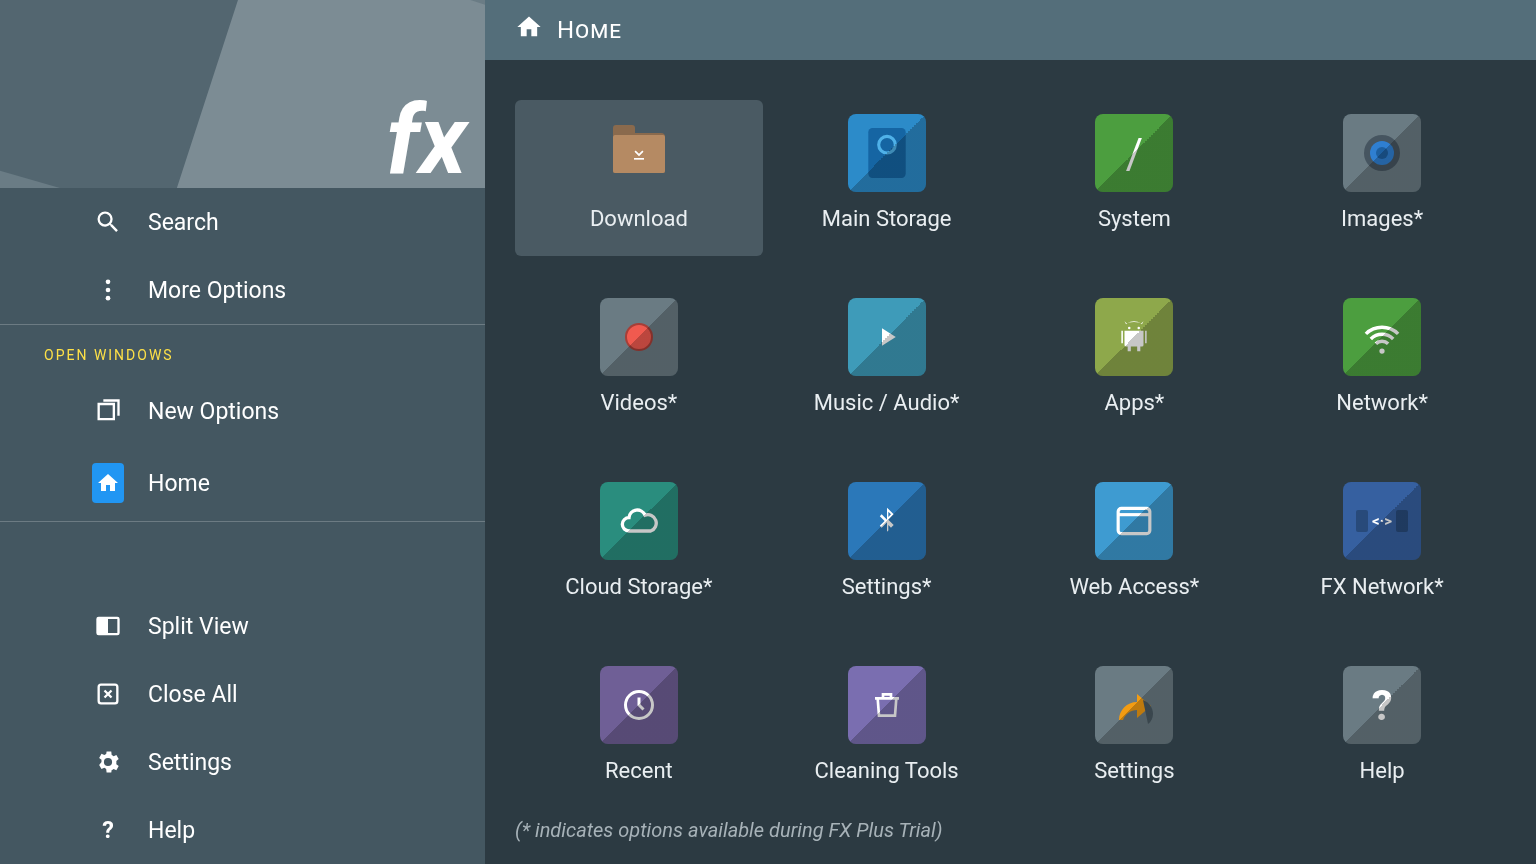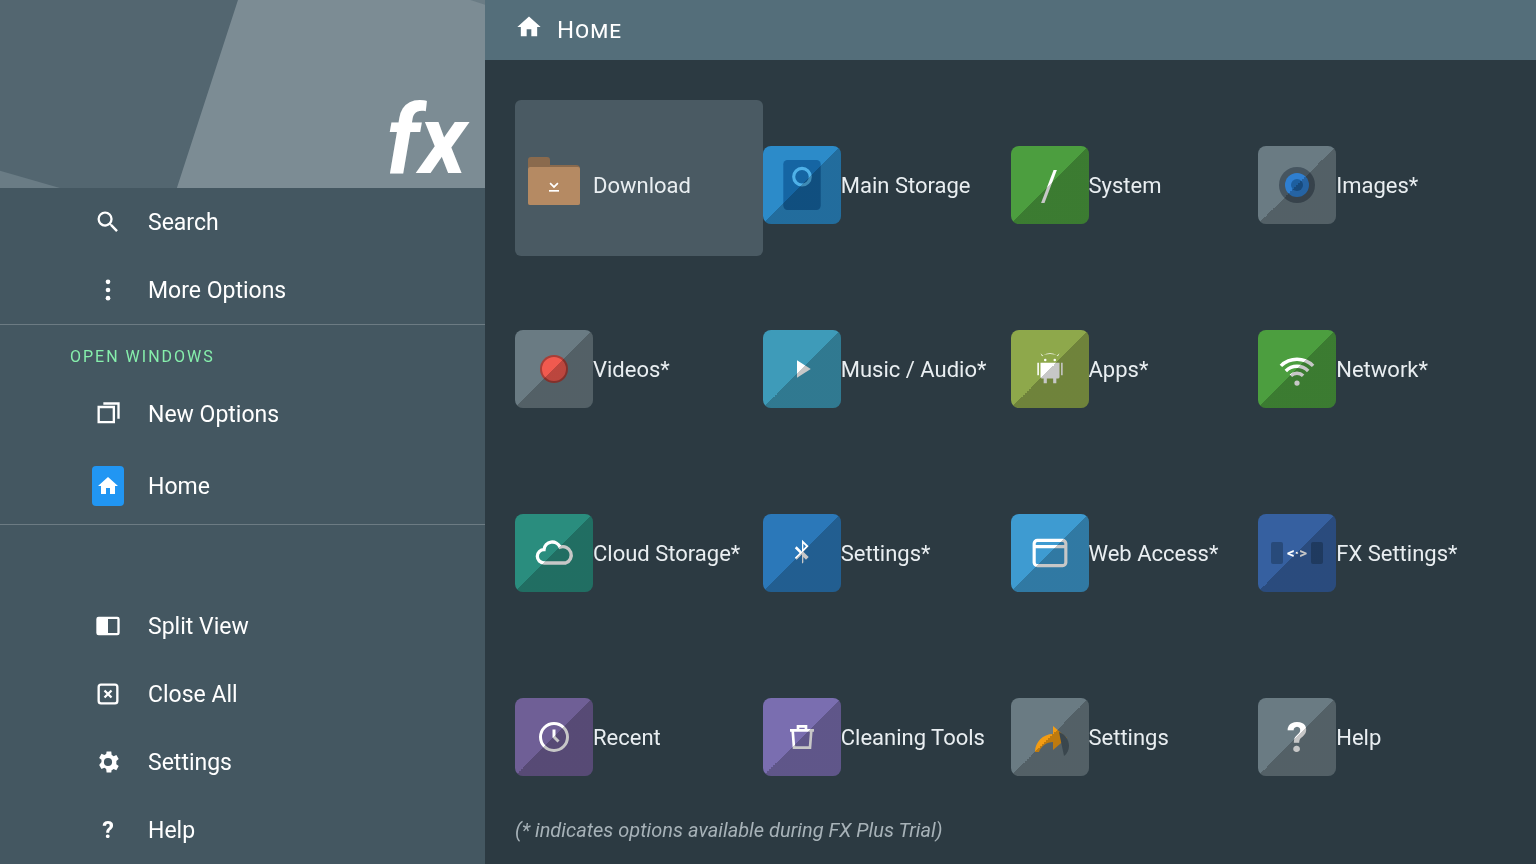--- a/index.html
+++ b/index.html
@@ -8,29 +8,29 @@
   .sidebar{width:485px;height:100%;background:#445761;display:flex;flex-direction:column;position:relative;}
   .hero{height:188px;background:#6a7c85;position:relative;overflow:hidden;}
   .hero .ang1{position:absolute;left:-90px;top:-60px;width:420px;height:260px;background:#536670;transform:rotate(16deg);}
   .hero .ang2{position:absolute;right:-80px;top:-20px;width:360px;height:300px;background:#7c8c94;transform:rotate(18deg);border-radius:6px;}
   .fx-logo{position:absolute;right:18px;bottom:0;font-style:italic;font-weight:700;font-size:96px;color:#fff;line-height:1;}
   .sidebar-rows{display:flex;flex-direction:column;flex:1;}
   .side-row{display:flex;align-items:center;gap:24px;padding:18px 0 18px 92px;color:#fff;font-size:23px;cursor:pointer;}
   .side-icon{width:32px;height:32px;display:flex;align-items:center;justify-content:center;flex:0 0 32px;}
   .side-row svg{width:28px;height:28px;fill:#fff;}
   .sep{height:1px;background:#6c7b83;}
-  .section-h{padding:22px 0 14px 70px;color:#86efac;letter-spacing:2px;font-size:16px;}
+  .section-h{padding:22px 0 14px 44px;color:#fde047;letter-spacing:2px;font-size:14px;}
   .home-active{width:40px;height:40px;background:#2196f3;border-radius:4px;display:flex;align-items:center;justify-content:center;}
   .home-active svg{width:24px;height:24px;fill:#fff;}
   .main{flex:1;height:100%;display:flex;flex-direction:column;}
   .bread{height:70px;background:#546e7a;display:flex;align-items:center;gap:14px;padding-left:30px;color:#fff;font-size:24px;}
   .bread svg{width:28px;height:28px;fill:#fff;}
   .bread-title{font-variant:small-caps;letter-spacing:1px;}
   .grid{flex:1;display:grid;grid-template-columns:repeat(4,1fr);grid-auto-rows:156px;gap:28px 0;padding:40px 30px 0 30px;}
-  .tile{display:flex;align-items:center;justify-content:flex-start;cursor:pointer;border-radius:6px;}
+  .tile{display:flex;flex-direction:column;align-items:center;justify-content:flex-start;cursor:pointer;border-radius:6px;}
   .tile.sel{background:#4a5a63;}
   .tile-ic{width:78px;height:78px;border-radius:8px;margin-top:14px;position:relative;display:flex;align-items:center;justify-content:center;overflow:hidden;}
   .tile-ic .shade{position:absolute;inset:0;background:linear-gradient(135deg,rgba(0,0,0,0) 50%,rgba(0,0,0,.22) 50%);}
   .tile-lbl{color:#e9eef1;font-size:22px;margin-top:14px;text-align:center;}
   .foot{color:#a7b2b8;font-style:italic;font-size:20px;padding:10px 0 22px 30px;}
   .folder{width:52px;height:40px;background:#8a6a4d;border-radius:4px 4px 2px 2px;position:relative;}
   .folder:before{content:"";position:absolute;top:-8px;left:0;width:22px;height:10px;background:#8a6a4d;border-radius:3px 3px 0 0;}
   .folder:after{content:"";position:absolute;inset:0;background:#b58a63;border-radius:2px;top:2px;}
   .dl-arrow{position:absolute;z-index:2;color:#fff;}
   .slash{color:#fff;font-size:42px;font-weight:400;}
@@ -245,21 +245,21 @@
 
     <div class="tile">
       <div class="tile-ic" style="background:#3660a0">
           <div class="shade"></div>
         <svg width="56" height="34" viewBox="0 0 56 34" fill="#fff">
             <rect x="2" y="6" width="12" height="22" rx="2" fill="#284a7a"></rect>
             <rect x="42" y="6" width="12" height="22" rx="2" fill="#284a7a"></rect>
             <text x="28" y="22" text-anchor="middle" font-size="15" font-weight="700">&lt;·&gt;</text>
           </svg>
       </div>
-      <div class="tile-lbl">FX Settings*</div>
+      <div class="tile-lbl">FX Network*</div>
     </div>
 
     <div class="tile">
       <div class="tile-ic" style="background:#6f5f96">
           <div class="shade"></div>
         <svg width="36" height="36" viewBox="0 0 24 24" fill="none" stroke="#fff" stroke-width="2">
             <circle cx="12" cy="12" r="9"></circle>
             <path d="M12 7v5l3 3"></path>
           </svg>
       </div>

